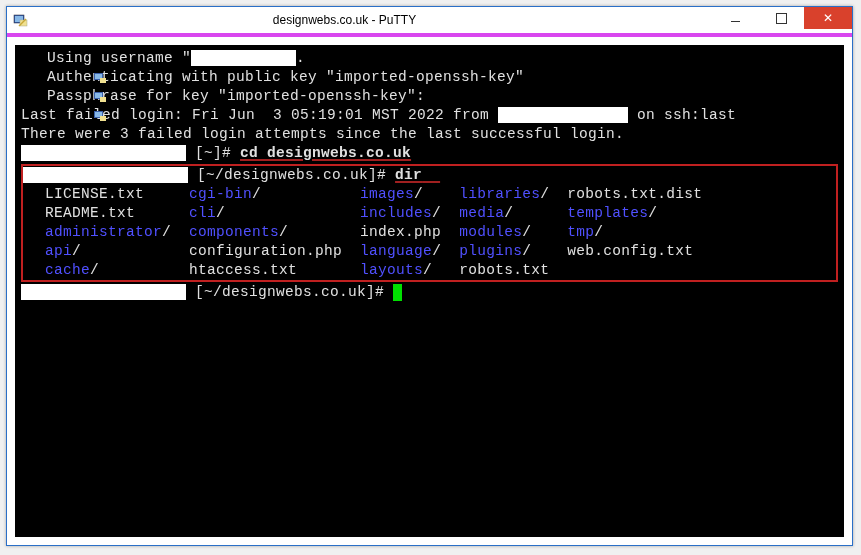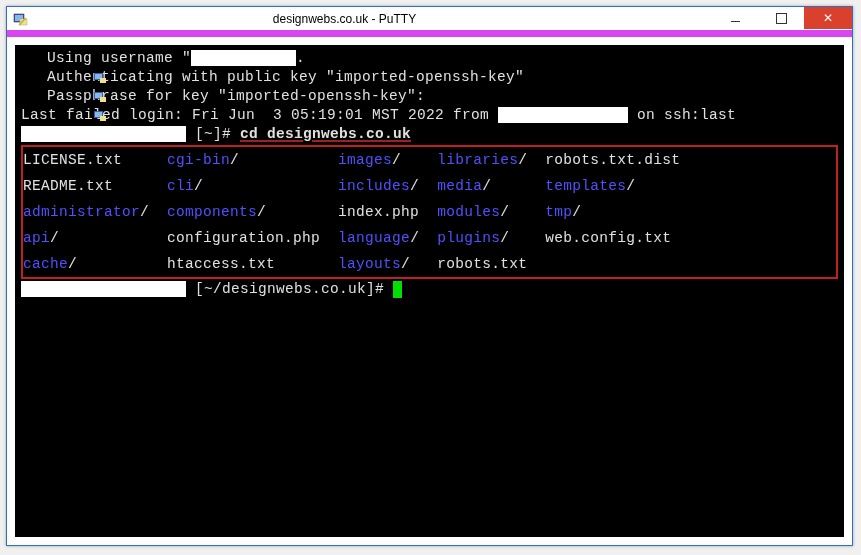--- a/index.html
+++ b/index.html
@@ -17,21 +17,21 @@
       height: 540px;
       background: #fff;
       border: 1px solid #2a6fc7;
       display: flex;
       flex-direction: column;
       box-shadow: 0 0 3px rgba(0,0,0,0.3);
     }
     .titlebar {
       height: 30px;
       background: #fff;
-      border-bottom: 7px solid #d946ef;
+      border-bottom: 4px solid #d946ef;
       display: flex;
       align-items: center;
       padding: 0 0 0 6px;
     }
     .app-icon {
       width: 16px;
       height: 16px;
       margin-right: 8px;
       position: relative;
     }
@@ -136,21 +136,22 @@
       font-weight: bold;
     }
     .dir-box {
       border: 2px solid #c02020;
       margin: 1px 0;
       padding: 0 2px 0 0;
       position: relative;
     }
     .dir-listing {
       white-space: pre;
-      line-height: 26px;
+      line-height: 19px;
+      margin-left: 22px;
     }
     .c-white { color: #e0e0e0; }
     .c-blue { color: #5050ff; }
     .cursor {
       display: inline-block;
       width: 9px;
       height: 17px;
       background: #00e000;
       vertical-align: middle;
     }
@@ -210,26 +211,32 @@
             <rect x="7" y="7" width="6" height="5" fill="#f0e090"></rect>
           </svg>
       </span>
       <span class="line-content">Passphrase for key "imported-openssh-key":</span>
     </div>
 
     <div class="line">
       <span class="line-content"><span>Last failed login: Fri Jun  3 05:19:01 MST 2022 from </span><span class="redacted w130"></span><span> on ssh:last</span></span>
     </div>
 
+    <div class="line">
+      <span class="line-content">There were 3 failed login attempts since the last successful login.</span>
+    </div>
 
     <div class="line">
       <span class="line-content"><span class="redacted w170"></span> <span>[~]# </span><span class="underline">cd designwebs.co.uk</span></span>
     </div>
 
     <div class="dir-box">
+      <div class="line">
+        <span class="line-content"><span class="redacted w170"></span> <span>[~/designwebs.co.uk]# </span><span class="underline">dir</span><span class="underline">  </span></span>
+      </div>
       <div class="dir-listing"><span class="c-white">LICENSE.txt</span>     <span class="c-blue">cgi-bin</span><span class="c-white">/</span>           <span class="c-blue">images</span><span class="c-white">/</span>    <span class="c-blue">libraries</span><span class="c-white">/</span>  <span class="c-white">robots.txt.dist</span>
 <span class="c-white">README.txt</span>      <span class="c-blue">cli</span><span class="c-white">/</span>               <span class="c-blue">includes</span><span class="c-white">/</span>  <span class="c-blue">media</span><span class="c-white">/</span>      <span class="c-blue">templates</span><span class="c-white">/</span>
 <span class="c-blue">administrator</span><span class="c-white">/</span>  <span class="c-blue">components</span><span class="c-white">/</span>        <span class="c-white">index.php</span>  <span class="c-blue">modules</span><span class="c-white">/</span>    <span class="c-blue">tmp</span><span class="c-white">/</span>
 <span class="c-blue">api</span><span class="c-white">/</span>            <span class="c-white">configuration.php</span>  <span class="c-blue">language</span><span class="c-white">/</span>  <span class="c-blue">plugins</span><span class="c-white">/</span>    <span class="c-white">web.config.txt</span>
 <span class="c-blue">cache</span><span class="c-white">/</span>          <span class="c-white">htaccess.txt</span>       <span class="c-blue">layouts</span><span class="c-white">/</span>   <span class="c-white">robots.txt</span></div>
     </div>
 
     <div class="line">
       <span class="line-content"><span class="redacted w170"></span> <span>[~/designwebs.co.uk]# </span></span><span class="cursor"></span>
     </div>

